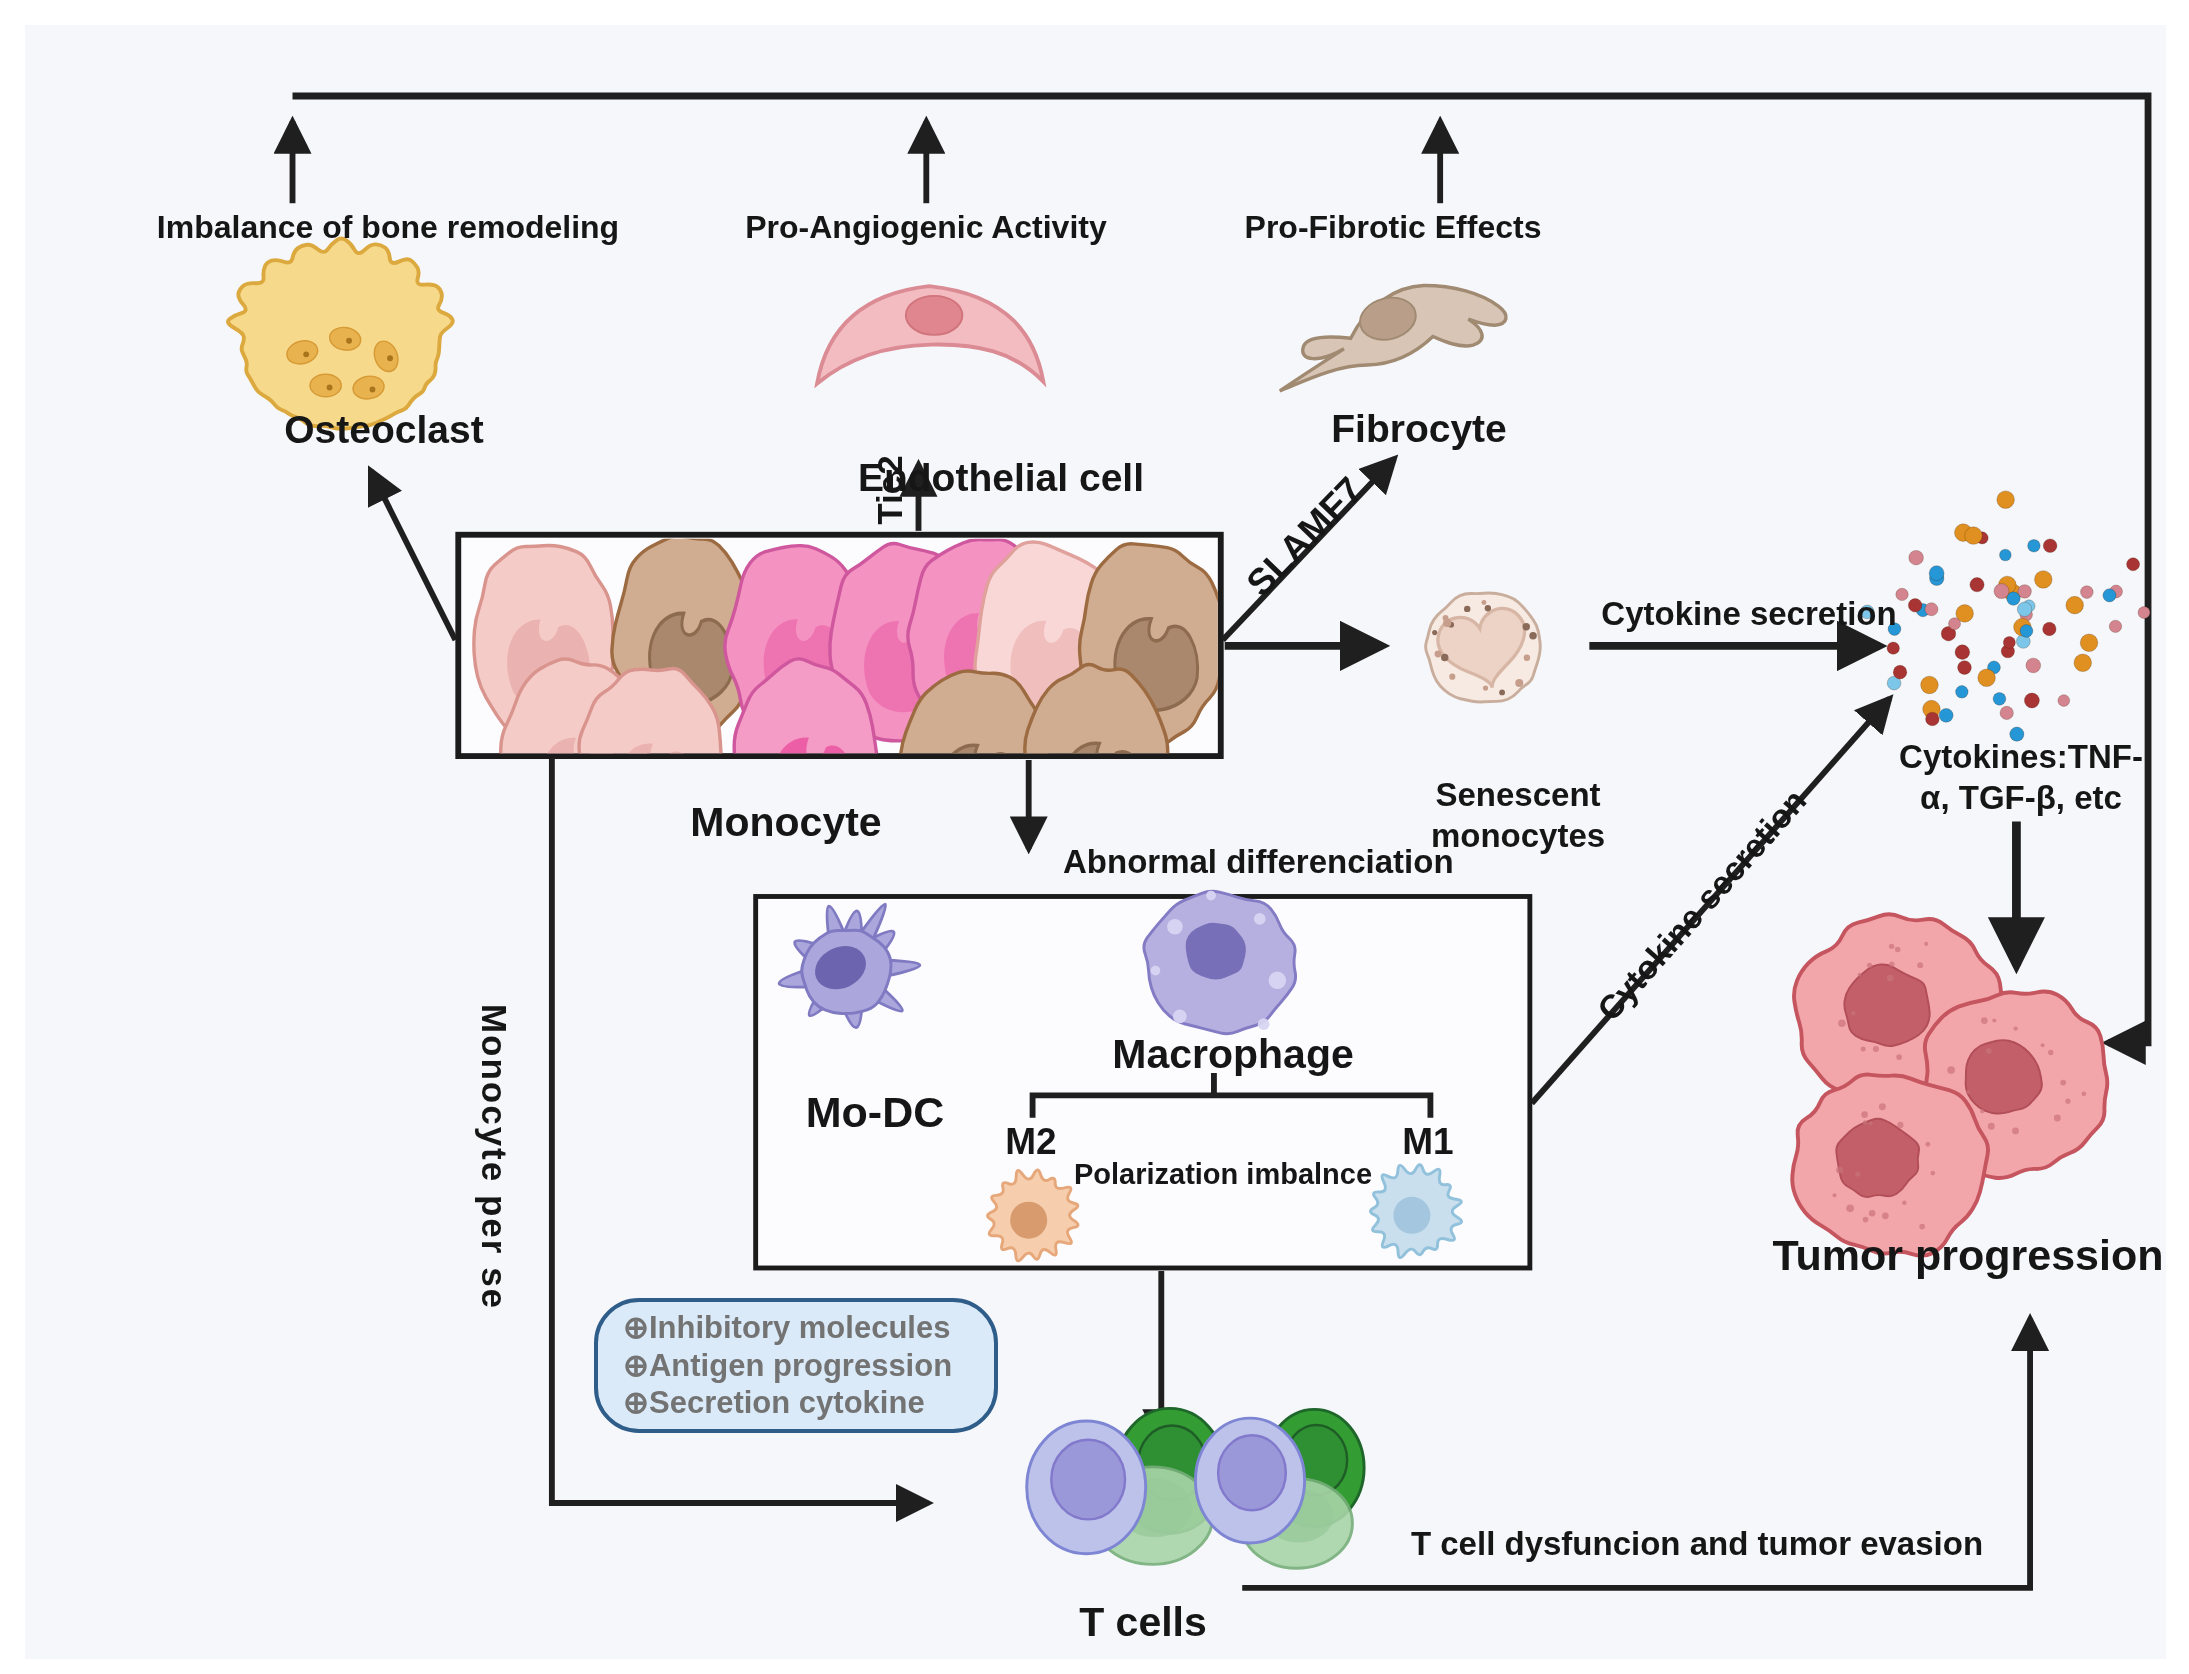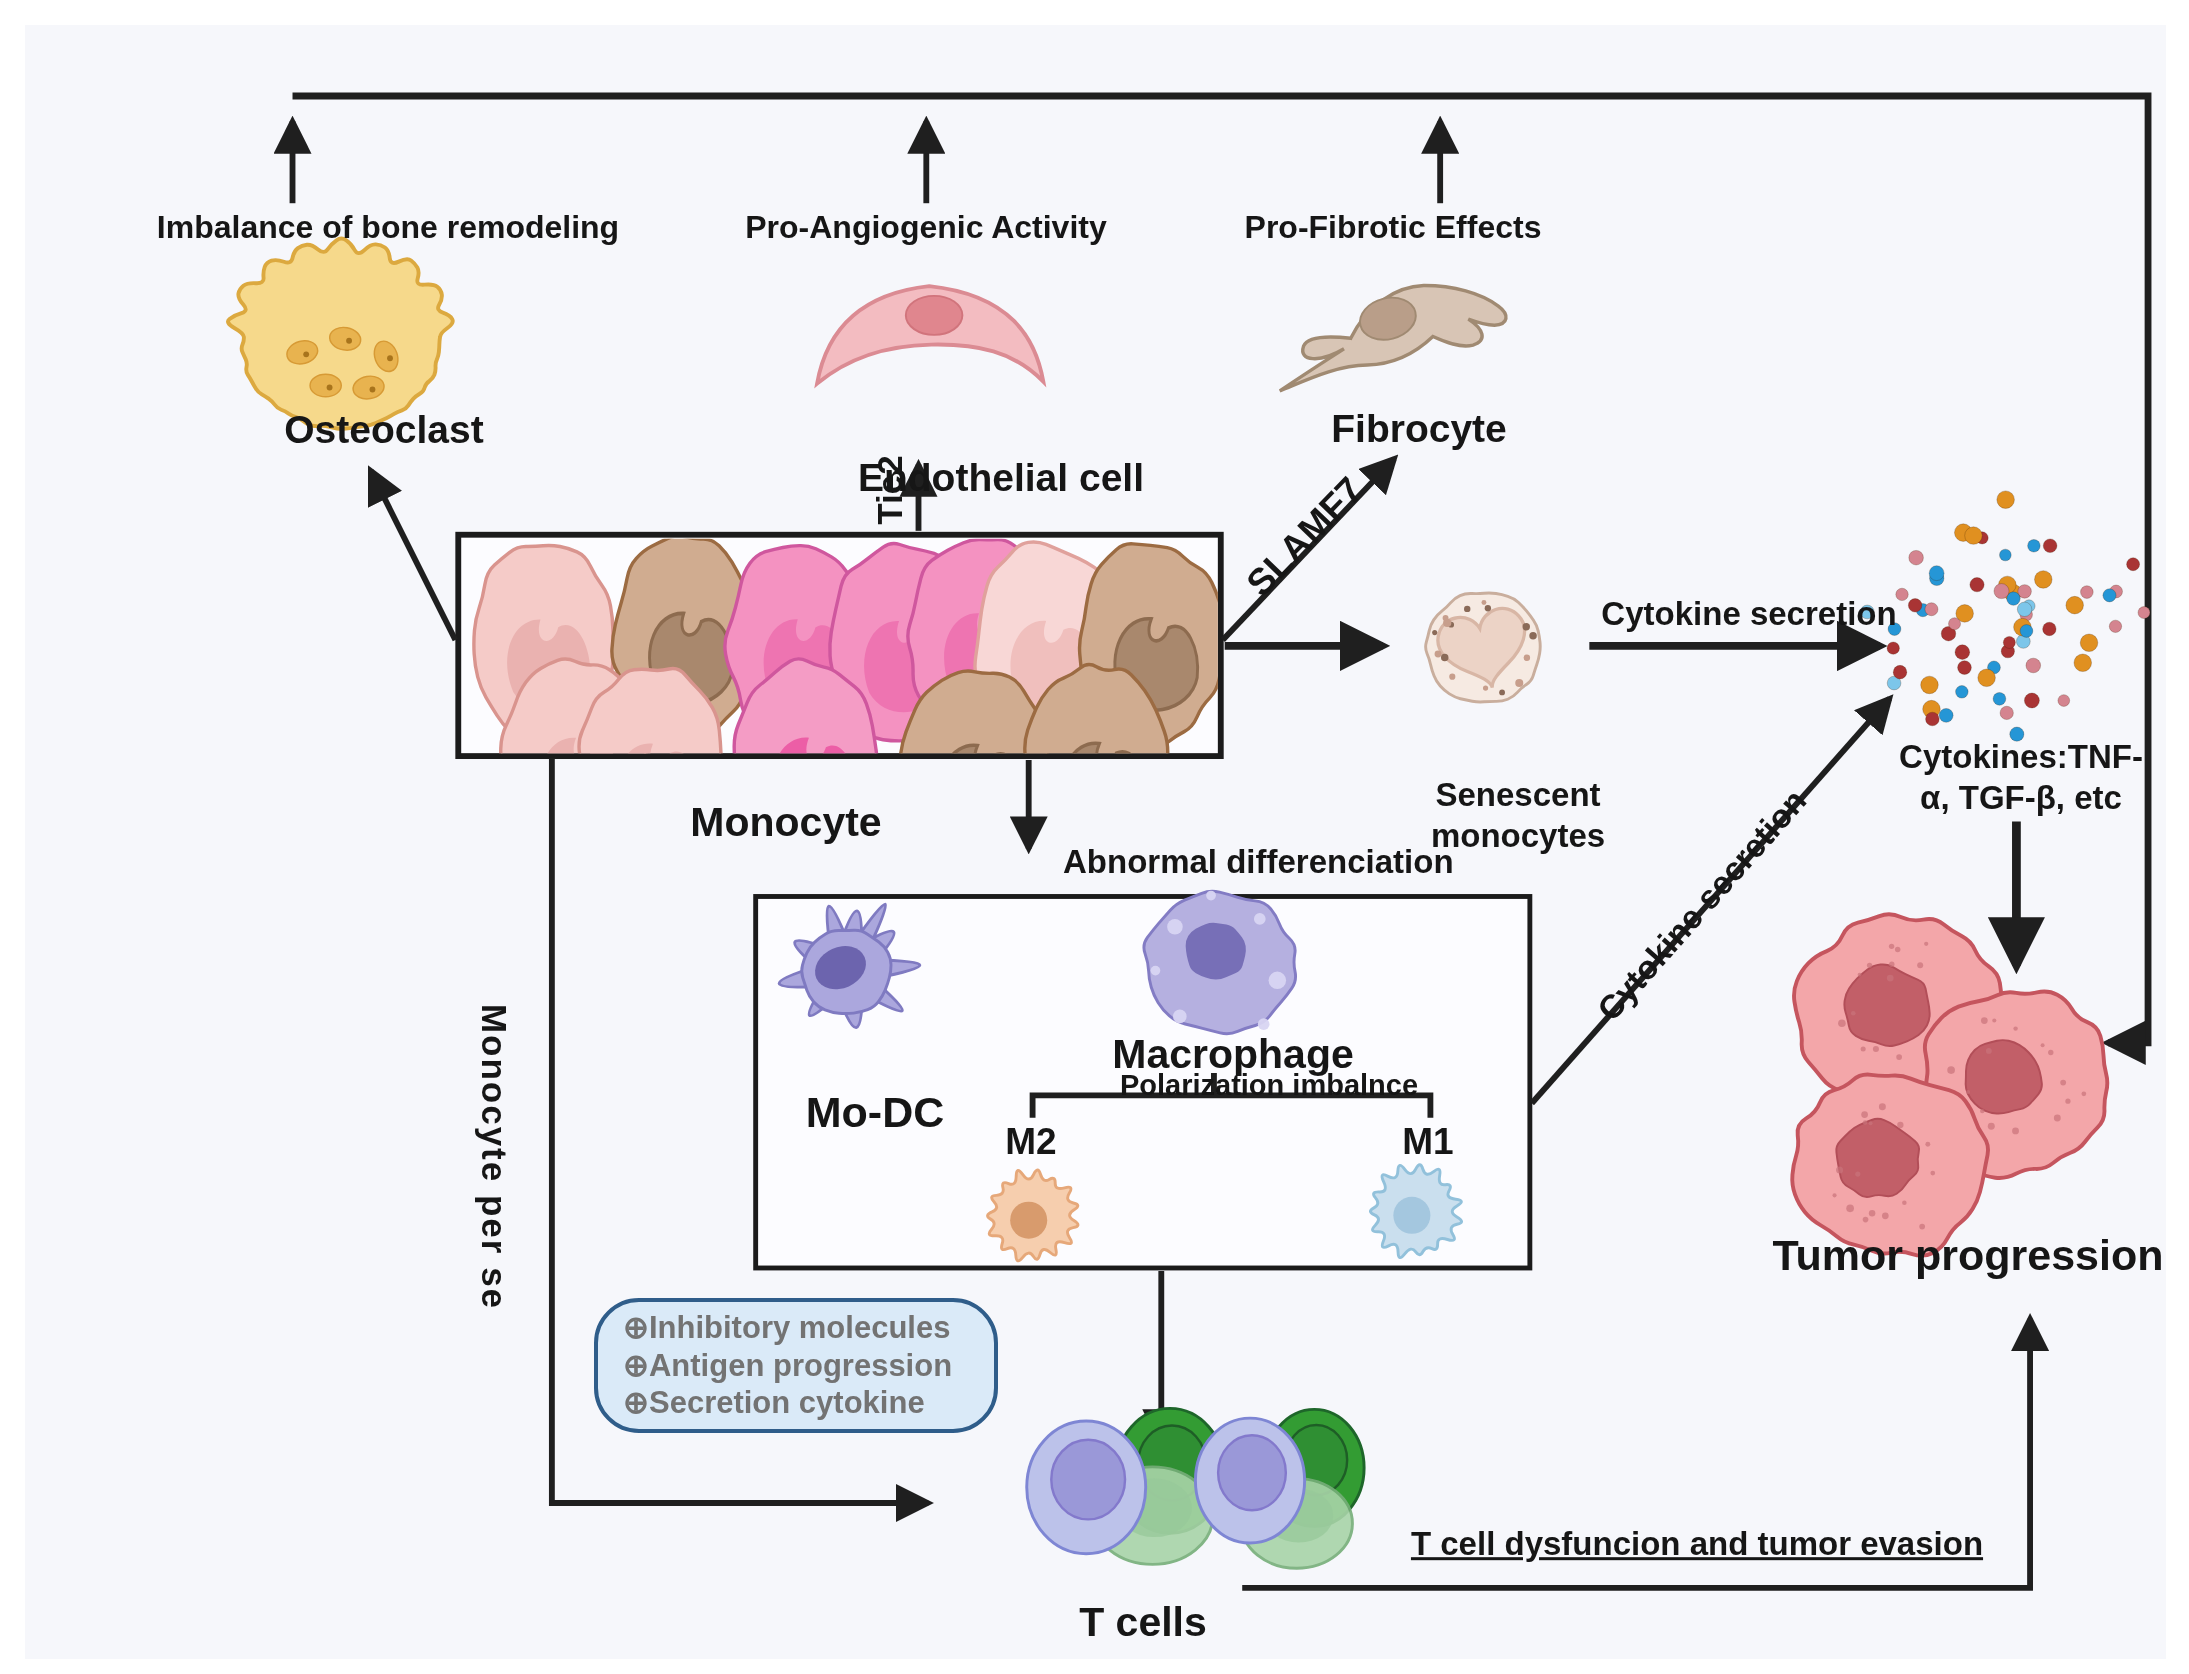--- a/index.html
+++ b/index.html
@@ -314,28 +314,28 @@
   <div class="lbl fs34" style="left:1749px;top:614px;">Cytokine secretion</div>
   <div class="lbl fs34" style="left:2021px;top:757px;">Cytokines:TNF-</div>
   <div class="lbl fs34" style="left:2021px;top:798px;">α, TGF-β, etc</div>
   <div class="lbl fs34 rot-48" style="left:1702px;top:905px;">Cytokine secretion</div>
 
   <div class="lbl fs34 leftalign" style="left:1063px;top:862px;text-align:right;">Abnormal differenciation</div>
 
   <div class="lbl fs44" style="left:875px;top:1112px;">Mo-DC</div>
   <div class="lbl fs42" style="left:1233px;top:1054px;">Macrophage</div>
   <div class="lbl fs38" style="left:1031px;top:1142px;">M2</div>
-  <div class="lbl fs30" style="left:1223px;top:1086px;margin-left:46px;">Polarization imbalnce</div>
+  <div class="lbl fs30" style="left:1223px;top:1175px;">Polarization imbalnce</div>
   <div class="lbl fs38" style="left:1428px;top:1142px;">M1</div>
 
   <div class="lbl fs36 rot90" style="left:494px;top:1157px;">Monocyte per se</div>
 
   <div id="inhibition-box">
     <div>⊕Inhibitory molecules</div>
     <div>⊕Antigen progression</div>
     <div>⊕Secretion cytokine</div>
   </div>
 
   <div class="lbl fs42" style="left:1143px;top:1590px;margin-top:32px;">T cells</div>
-  <div class="lbl fs34" style="left:1697px;top:1544px;text-decoration:underline;">T cell dysfuncion and tumor evasion</div>
+  <div class="lbl fs34" style="left:1697px;top:1544px;">T cell dysfuncion and tumor evasion</div>
   <div class="lbl fs44" style="left:1968px;top:1255px;text-align:right;">Tumor progression</div>
 </div>
 
 
 </body></html>

